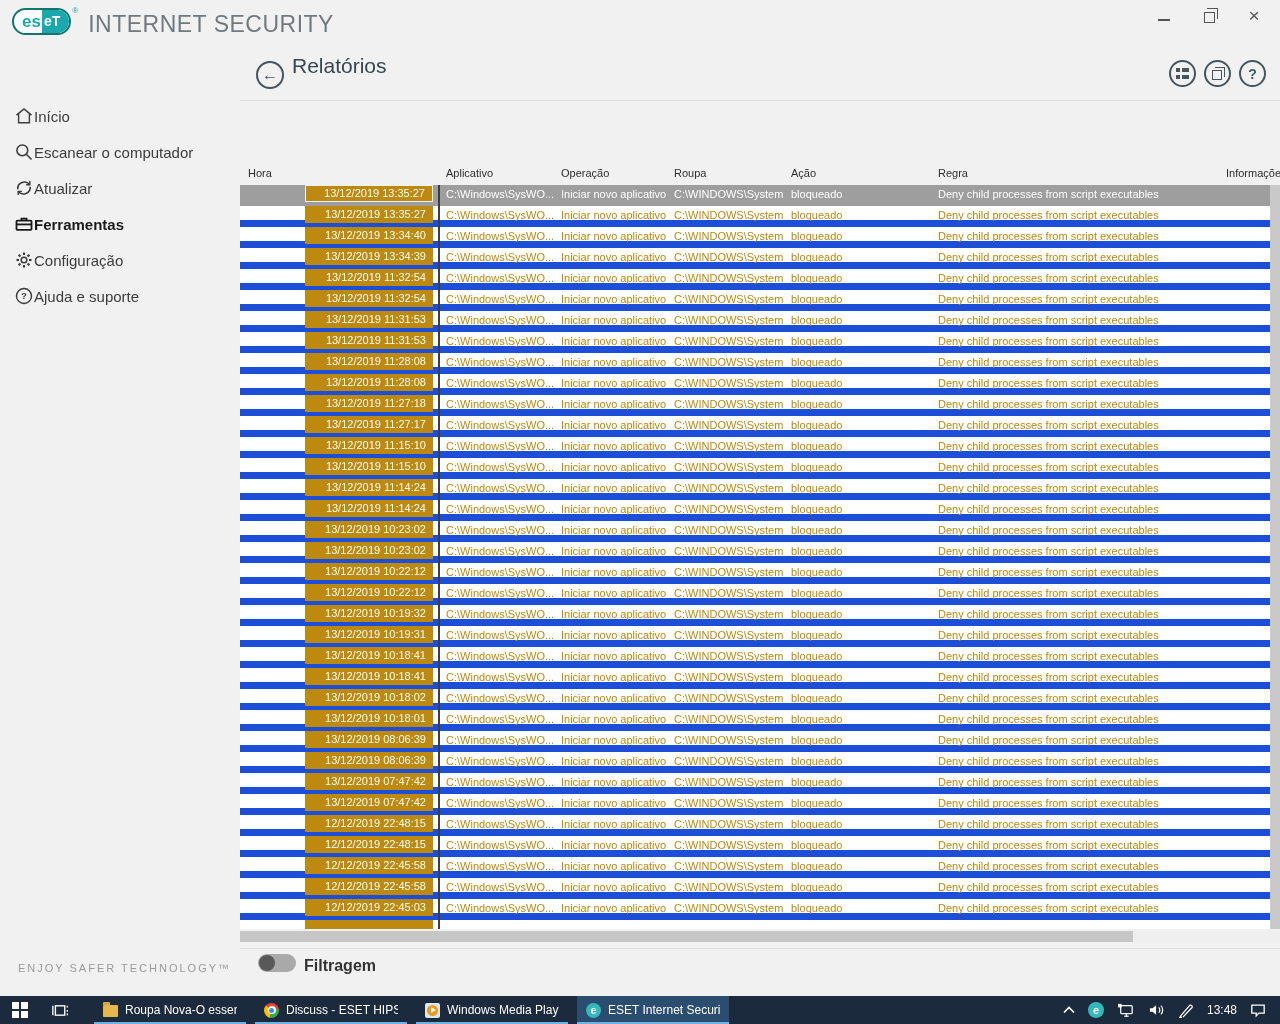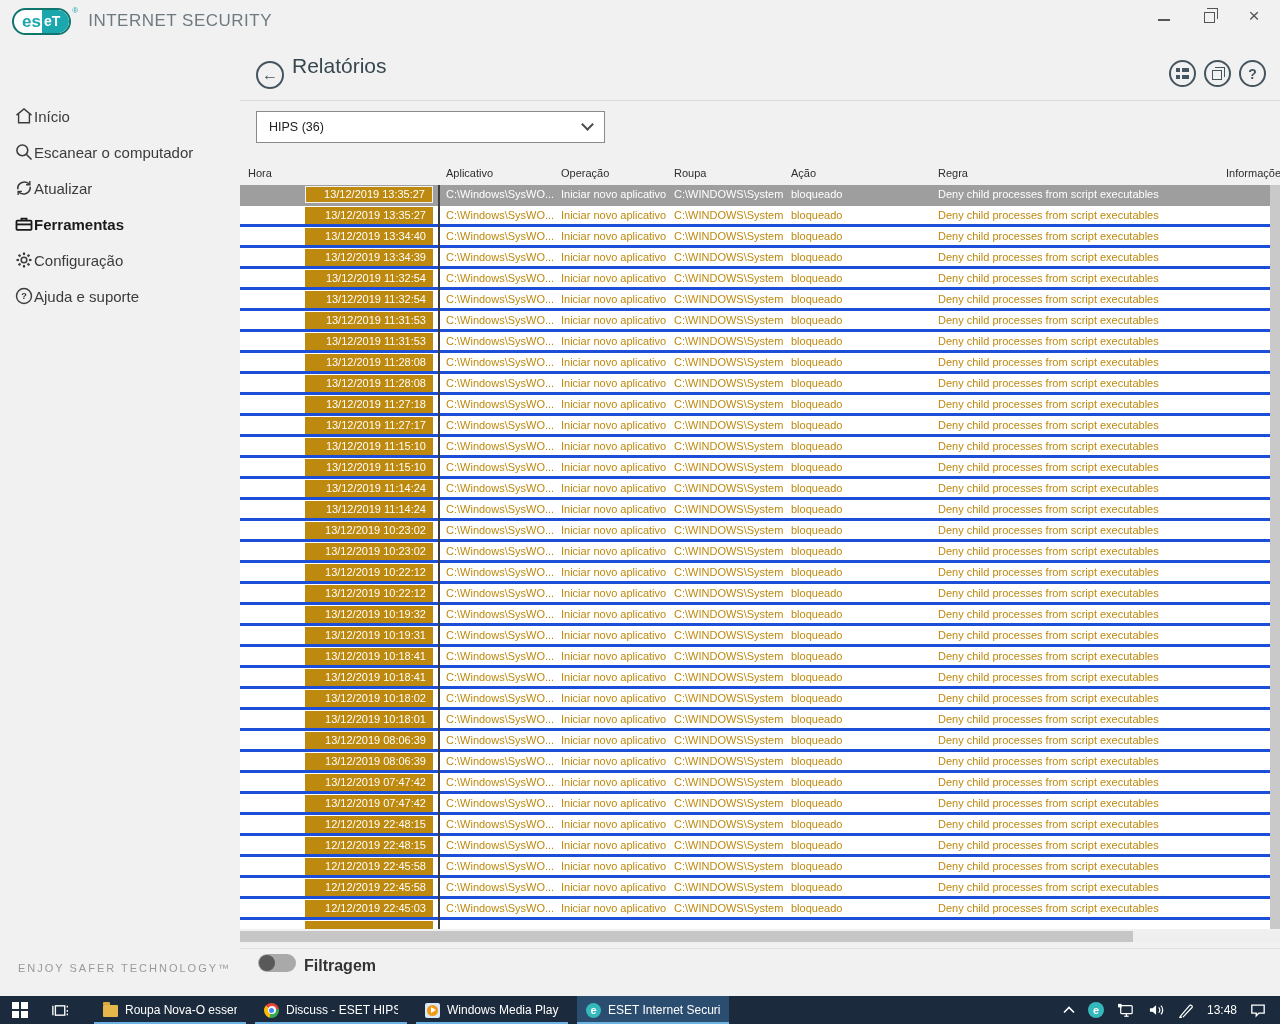--- a/index.html
+++ b/index.html
@@ -6,21 +6,21 @@
   html,body{margin:0;padding:0;width:1280px;height:1024px;overflow:hidden;
     font-family:"Liberation Sans",sans-serif;background:#f1f1f1;position:relative;}
   .app{position:absolute;left:0;top:0;width:1280px;height:996px;background:#f1f1f1;}
 
   
   .brand{position:absolute;left:12px;top:8px;display:flex;align-items:flex-start;}
   .eset-badge{display:flex;align-items:stretch;border:2px solid #0f766e;border-radius:15px;height:27px;overflow:hidden;background:#fff;}
   .eset-es{color:#1ba7ae;font-weight:800;font-size:17px;line-height:23px;padding:0 1px 0 8px;}
   .eset-et{background:#1ba7ae;color:#fff;font-weight:800;font-size:14px;line-height:23px;padding:0 9px 0 2px;border-radius:0 13px 13px 0;}
   .brand sup{font-size:8px;color:#1ba7ae;margin:-2px 0 0 1px;}
-  .brand-product{color:#6f7a80;font-size:17px;font-weight:500;letter-spacing:.5px;margin:3px 0 0 10px;}
+  .brand-product{color:#6f7a80;font-size:23px;font-weight:500;letter-spacing:.5px;margin:3px 0 0 10px;}
 
   .win-controls{position:absolute;top:8px;right:18px;display:flex;gap:29px;align-items:center;color:#555;}
   .wc{width:16px;height:16px;display:flex;align-items:center;justify-content:center;cursor:pointer;}
   .wc-min{border-bottom:2px solid #555;height:9px;width:12px;}
   .wc-restore{position:relative;width:11px;height:11px;border:1.5px solid #555;margin-top:2px;}
   .wc-restore::before{content:'';position:absolute;left:2px;top:-5px;width:10px;height:10px;border:1.5px solid #555;border-bottom:none;border-left:none;background:transparent;}
   .wc-close{font-size:19px;line-height:16px;}
 
   
   .sidebar{position:absolute;left:0;top:98px;width:240px;}
@@ -52,21 +52,21 @@
   
   .table{position:absolute;left:240px;top:160px;width:1040px;height:769px;}
   .thead{display:grid;grid-template-columns:198px 115px 113px 117px 147px 288px 1fr;height:25px;align-items:center;
     font-size:11px;color:#2e2e2e;}
   .thead div{padding-left:8px;white-space:nowrap;overflow:hidden;cursor:pointer;}
   .tbody{position:absolute;left:0;top:25px;width:1030px;height:744px;overflow:hidden;background:#fff;}
   .vline{position:absolute;left:198px;top:25px;bottom:0;width:2px;background:#3e3e3e;z-index:6;}
   .vscroll{position:absolute;right:0;top:25px;width:10px;bottom:0;background:#efefef;}
   .vscroll .vthumb{position:absolute;left:0;top:0;width:10px;height:100%;background:#c9c9c9;}
   .trow{display:grid;grid-template-columns:198px 115px 113px 117px 147px 288px 1fr;height:21px;align-items:center;
-    border-bottom:3px solid #1d4ed8;background:#fff;font-size:11px;cursor:pointer;}
+    border-bottom:7px solid #1d4ed8;background:#fff;font-size:11px;cursor:pointer;}
   .cell{padding-left:8px;color:#bd890e;white-space:nowrap;overflow:hidden;}
   .hora-cell{display:flex;justify-content:flex-end;padding-right:5px;}
   .hora-box{width:128px;height:17px;line-height:17px;background:#bd890e;color:#fff;text-align:right;padding-right:7px;font-size:11px;white-space:nowrap;overflow:hidden;}
   .trow.selected{background:#9e9e9e;border-bottom-color:#9e9e9e;}
   .trow.selected .cell{color:#fff;}
   .trow.selected .hora-box{border:1px solid #f2f2f2;line-height:15px;}
 
   .hscroll{position:absolute;left:240px;top:931px;width:1040px;height:11px;background:#efefef;}
   .hthumb{position:absolute;left:0;top:0;width:893px;height:11px;background:#c6c6c6;}
   .foot-divider{position:absolute;left:240px;top:948px;right:0;height:1px;background:#e0e0e0;}
@@ -197,24 +197,20 @@
           </i>
         </span>
     </div>
     <div class="circle-icon">
       <span class="ic-copy"></span>
     </div>
     <div class="circle-icon ic-q">?</div>
   </div>
   <div class="hdr-divider"></div>
 
-  <div class="dropdown">
-    <span>HIPS (36)</span>
-    <span class="dd-chev"></span>
-  </div>
 
   <div class="table">
     <div class="thead">
       <div>Hora</div>
       <div>Aplicativo</div>
       <div>Operação</div>
       <div>Roupa</div>
       <div>Ação</div>
       <div>Regra</div>
       <div>Informações</div>

